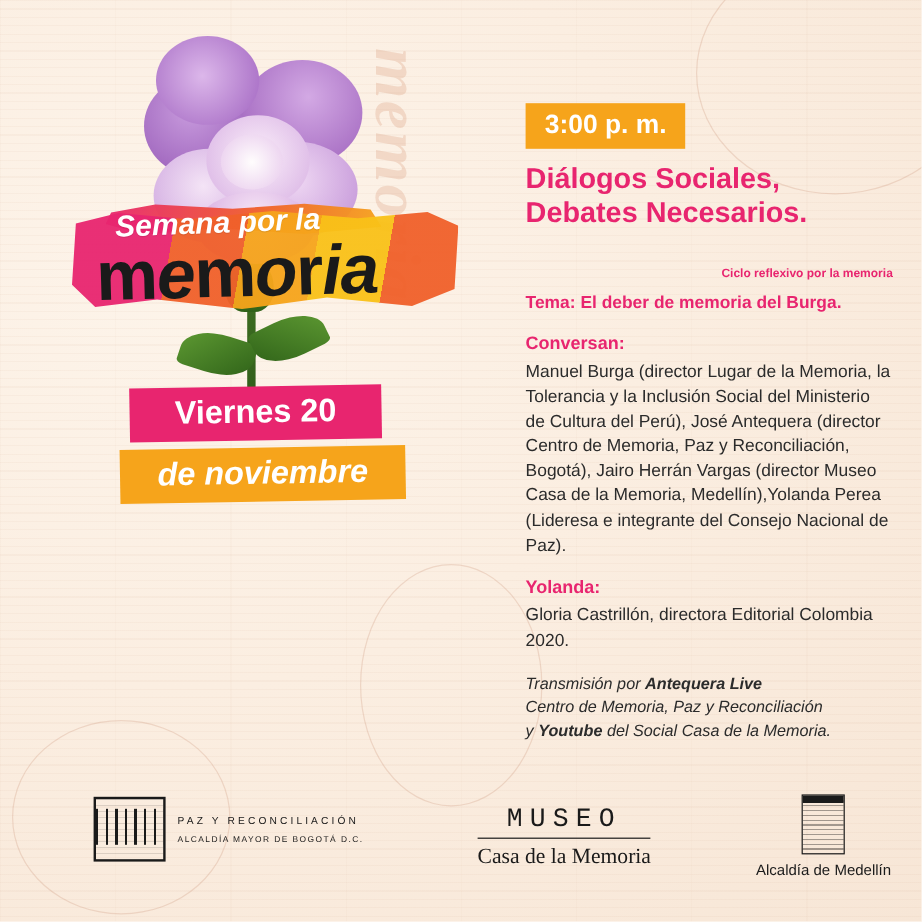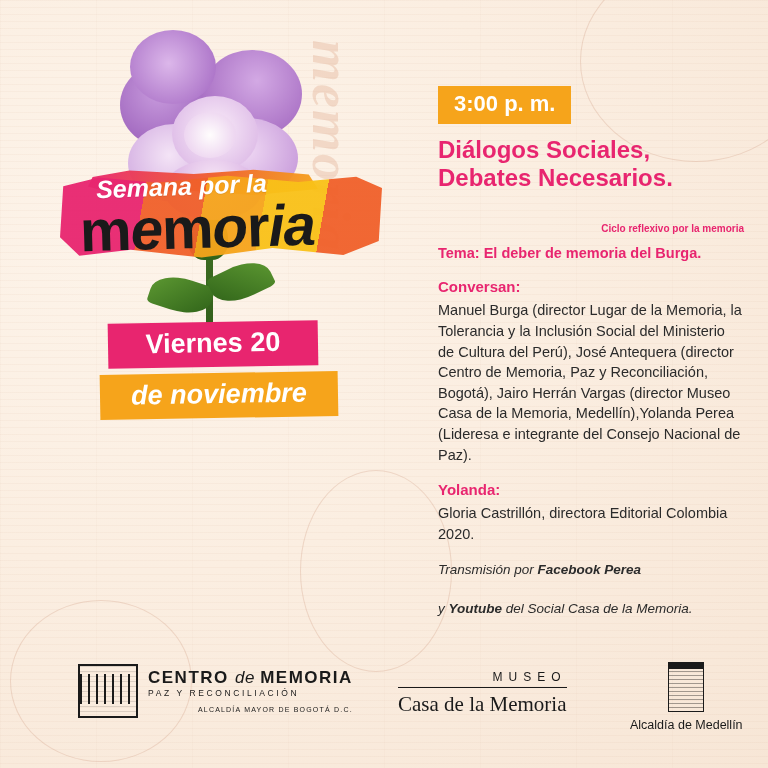--- a/index.html
+++ b/index.html
@@ -308,23 +308,23 @@
     background-repeat: no-repeat, repeat;
     background-position: center 8px, 0 0;
   }
   .cm-text { line-height: 1.05; }
   .cm-l1 { font-size: 17px; font-weight: 700; letter-spacing: 1.5px; }
   .cm-l1 .thin { font-weight: 400; font-style: italic; letter-spacing: 0.5px; }
   .cm-l2 { font-size: 8.5px; letter-spacing: 2.6px; margin-top: 2px; }
   .cm-l3 { font-size: 7px; letter-spacing: 1.2px; margin-top: 8px; text-align: right; }
 
   .logo-museo { left: 398px; top: 8px; text-align: center; }
-  .mu-l1 { font-family: Liberation Sans, sans-serif; font-size: 12px; letter-spacing: 6px; text-align: right; }
+  .mu-l1 { font-family: Liberation Mono, monospace; font-size: 22px; letter-spacing: 6px; }
   .mu-rule { height: 1px; background: #1a1a1a; margin: 3px 0 4px 0; }
-  .mu-l2 { font-family: "Liberation Serif", serif; font-size: 21px; }
+  .mu-l2 { font-family: "Liberation Serif", serif; font-size: 18px; }
 
   .logo-alcaldia { left: 630px; top: 0px; text-align: center; }
   .al-mark {
     width: 34px;
     height: 48px;
     margin: 0 auto;
     border: 1px solid #1a1a1a;
     background:
       linear-gradient(to bottom, #1a1a1a 0 6px, transparent 6px),
       repeating-linear-gradient(to bottom, rgba(0,0,0,0.35) 0 1px, transparent 1px 4px);
@@ -379,32 +379,31 @@
     <div class="subtitle">Ciclo reflexivo por la memoria</div>
     <div class="topic">Tema: El deber de memoria del Burga.</div>
 
     <div class="section-label">Conversan:</div>
     <div class="body-text">Manuel Burga (director Lugar de la Memoria, la Tolerancia y la Inclusión Social del Ministerio de Cultura del Perú), José Antequera (director Centro de Memoria, Paz y Reconciliación, Bogotá), Jairo Herrán Vargas (director Museo Casa de la Memoria, Medellín),Yolanda Perea (Lideresa e integrante del Consejo Nacional de Paz).</div>
 
     <div class="section-label">Yolanda:</div>
     <div class="body-text">Gloria Castrillón, directora Editorial Colombia 2020.</div>
 
     <div class="broadcast">
-      <span>Transmisión por </span><b>Facebook Perea</b><br>
-      <br>
+      <span>Transmisión por </span><b>Antequera Live</b><br>
+      <span>Centro de Memoria, Paz y Reconciliación</span><br>
       <span>y </span><b>Youtube</b><span> del Social Casa de la Memoria.</span>
     </div>
   </div>
 
   <div class="footer">
 
     <div class="logo logo-cm">
       <div class="cm-mark"></div>
       <div class="cm-text">
-        <div class="cm-l1"><span>CENTRO </span><span class="thin">de </span><span>MEMORIA</span></div>
         <div class="cm-l2">PAZ Y RECONCILIACIÓN</div>
         <div class="cm-l3">ALCALDÍA MAYOR DE BOGOTÁ D.C.</div>
       </div>
     </div>
 
     <div class="logo logo-museo">
       <div class="mu-l1">MUSEO</div>
       <div class="mu-rule"></div>
       <div class="mu-l2">Casa de la Memoria</div>
     </div>

